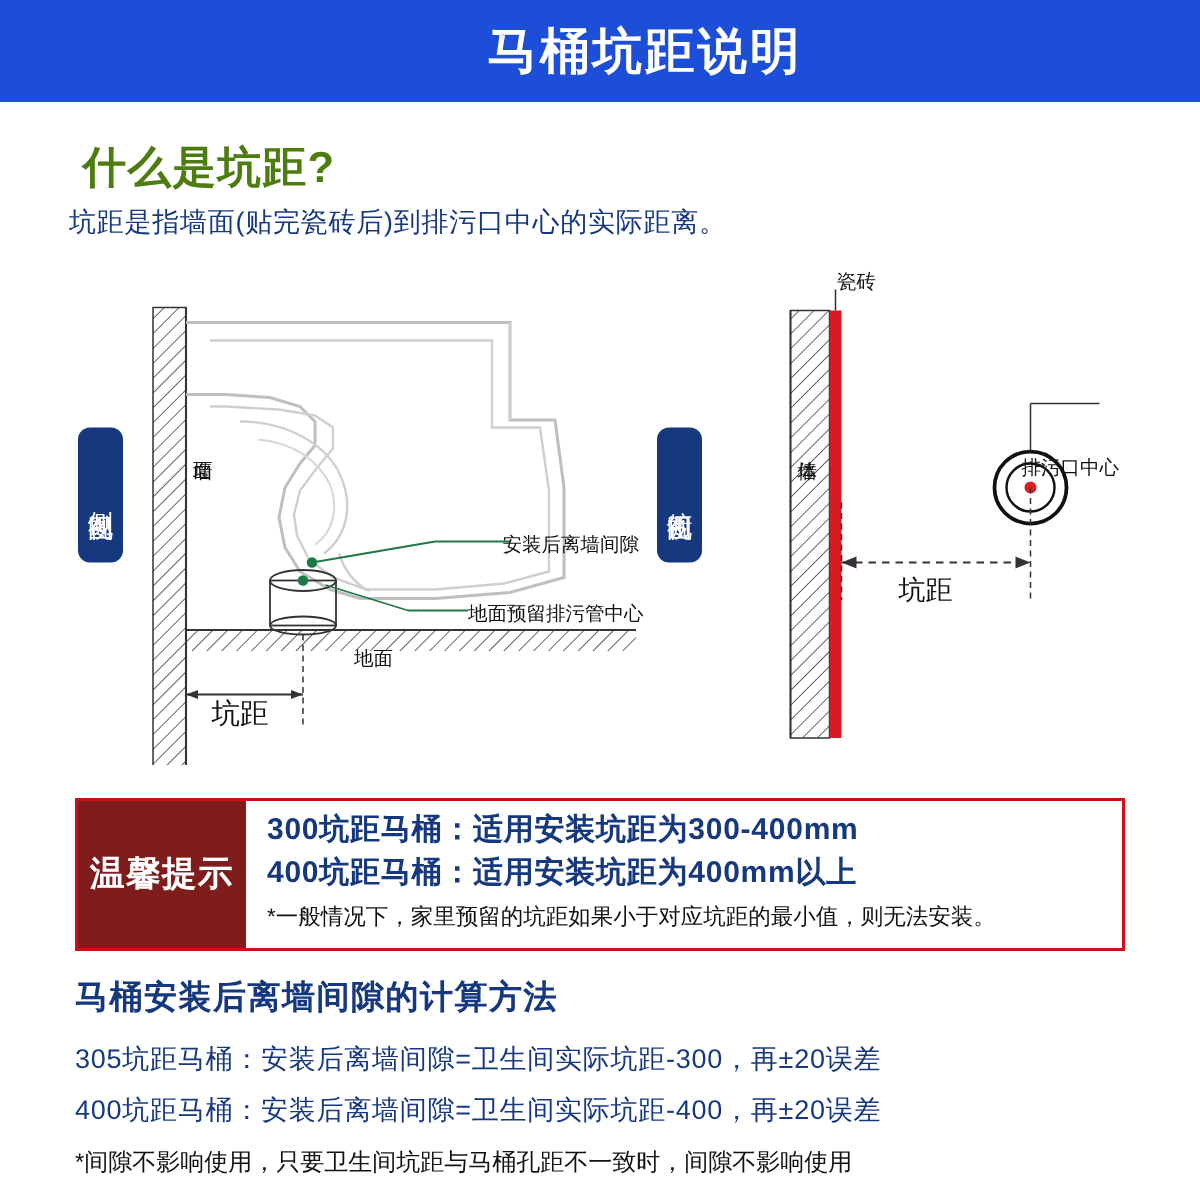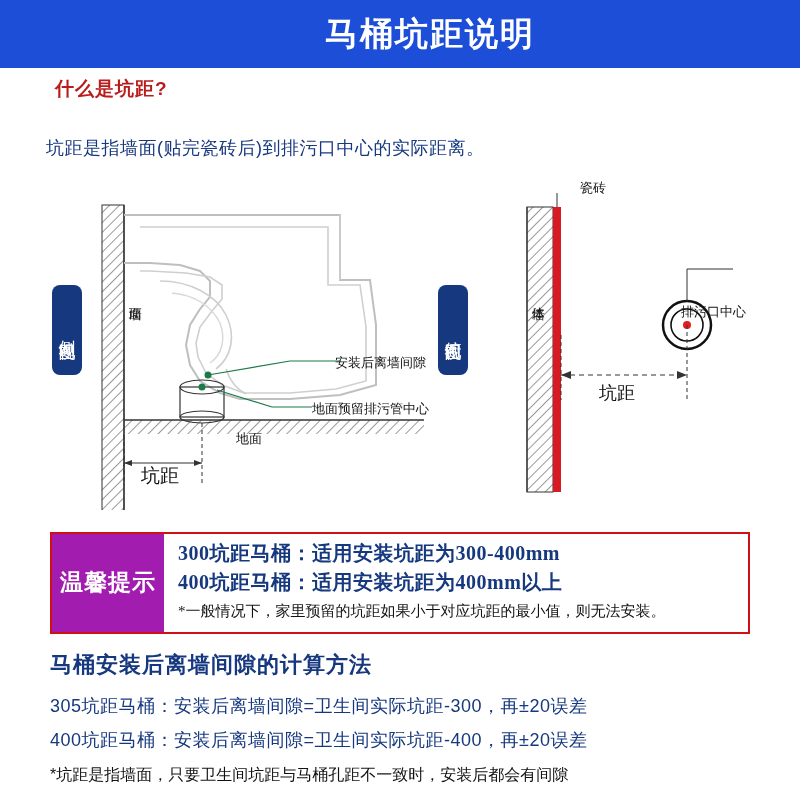--- a/index.html
+++ b/index.html
@@ -17,22 +17,22 @@
     position:absolute;left:0;top:0;width:800px;height:68px;
     background:#1d4ed8;
     display:flex;align-items:center;justify-content:center;padding-left:30px;
   }
   .header .title{
     color:#ffffff;font-size:33px;font-weight:bold;letter-spacing:2px;
   }
 
   
   .q-title{
-    position:absolute;left:55px;top:76px;
-    color:#b91c1c;font-size:19px;font-weight:bold;letter-spacing:1px;
+    position:absolute;left:55px;top:92px;
+    color:#4d7c0f;font-size:29px;font-weight:bold;letter-spacing:1px;
   }
   .q-desc{
     position:absolute;left:46px;top:136px;width:720px;
     color:#16387f;font-size:18px;letter-spacing:0.5px;
   }
 
   
   .diagram{
     position:absolute;left:40px;top:185px;width:720px;height:325px;
   }
@@ -59,26 +59,26 @@
     writing-mode:vertical-rl;text-orientation:upright;line-height:1.05;
   }
 
   
   .tipbox{
     position:absolute;left:50px;top:532px;width:700px;height:102px;
     border:2px solid #cf1016;box-sizing:border-box;background:#fff;
   }
   .tip-badge{
     position:absolute;left:0;top:0;width:112px;height:98px;
-    background:#a21caf;color:#fff;
+    background:#7f1d1d;color:#fff;
     display:flex;align-items:center;justify-content:center;
     font-size:23px;font-weight:bold;line-height:1.18;text-align:center;
     letter-spacing:1px;
   }
-  .tip-lines{position:absolute;left:126px;top:5px;width:565px;font-family:Liberation Serif, serif;}
+  .tip-lines{position:absolute;left:126px;top:5px;width:565px;}
   .tip-line{
     color:#16387f;font-size:20px;font-weight:bold;letter-spacing:0.5px;
     line-height:1.45;white-space:nowrap;
   }
   .tip-note{
     margin-top:5px;color:#111;font-size:15px;font-weight:normal;
     letter-spacing:0;white-space:nowrap;
   }
 
   
@@ -190,34 +190,34 @@
         <line x1="192" y1="116" x2="192" y2="84" stroke="#333" stroke-width="1"></line>
         <line x1="192" y1="84" x2="238" y2="84" stroke="#333" stroke-width="1"></line>
 
         <line x1="66" y1="190" x2="192" y2="190" stroke="#333" stroke-width="1.2" stroke-dasharray="5,4"></line>
         <polygon points="66,190 76,186 76,194" fill="#333"></polygon>
         <polygon points="192,190 182,186 182,194" fill="#333"></polygon>
         <line x1="66" y1="150" x2="66" y2="215" stroke="#333" stroke-width="1" stroke-dasharray="4,3"></line>
       </svg>
 
       <div class="vlabel top-label" style="left:-57px;top:100px;">俯视图</div>
-      <div class="txt" style="left:85px;top:-6px;">瓷砖</div>
+      <div class="txt" style="left:63px;top:-6px;">瓷砖</div>
       <div class="txt-v" style="left:36px;top:112px;">墙体</div>
       <div class="txt" style="left:186px;top:118px;">排污口中心</div>
       <div class="txt" style="left:104px;top:196px;font-size:18px;">坑距</div>
     </div>
   </div>
 
   <div class="tipbox">
     <div class="tip-badge">温馨提示</div>
     <div class="tip-lines">
       <div class="tip-line">300坑距马桶：适用安装坑距为300-400mm</div>
       <div class="tip-line">400坑距马桶：适用安装坑距为400mm以上</div>
       <div class="tip-note">*一般情况下，家里预留的坑距如果小于对应坑距的最小值，则无法安装。</div>
     </div>
   </div>
 
   <div class="calc-title">马桶安装后离墙间隙的计算方法</div>
   <div class="calc-row r1">305坑距马桶：安装后离墙间隙=卫生间实际坑距-300，再±20误差</div>
   <div class="calc-row r2">400坑距马桶：安装后离墙间隙=卫生间实际坑距-400，再±20误差</div>
-  <div class="calc-note">*坑距是指墙面，只要卫生间坑距与马桶孔距不一致时，安装后都会有间隙</div>
+  <div class="calc-note">*间隙不影响使用，只要卫生间坑距与马桶孔距不一致时，间隙不影响使用</div>
 
 </div>
 
 </body></html>

